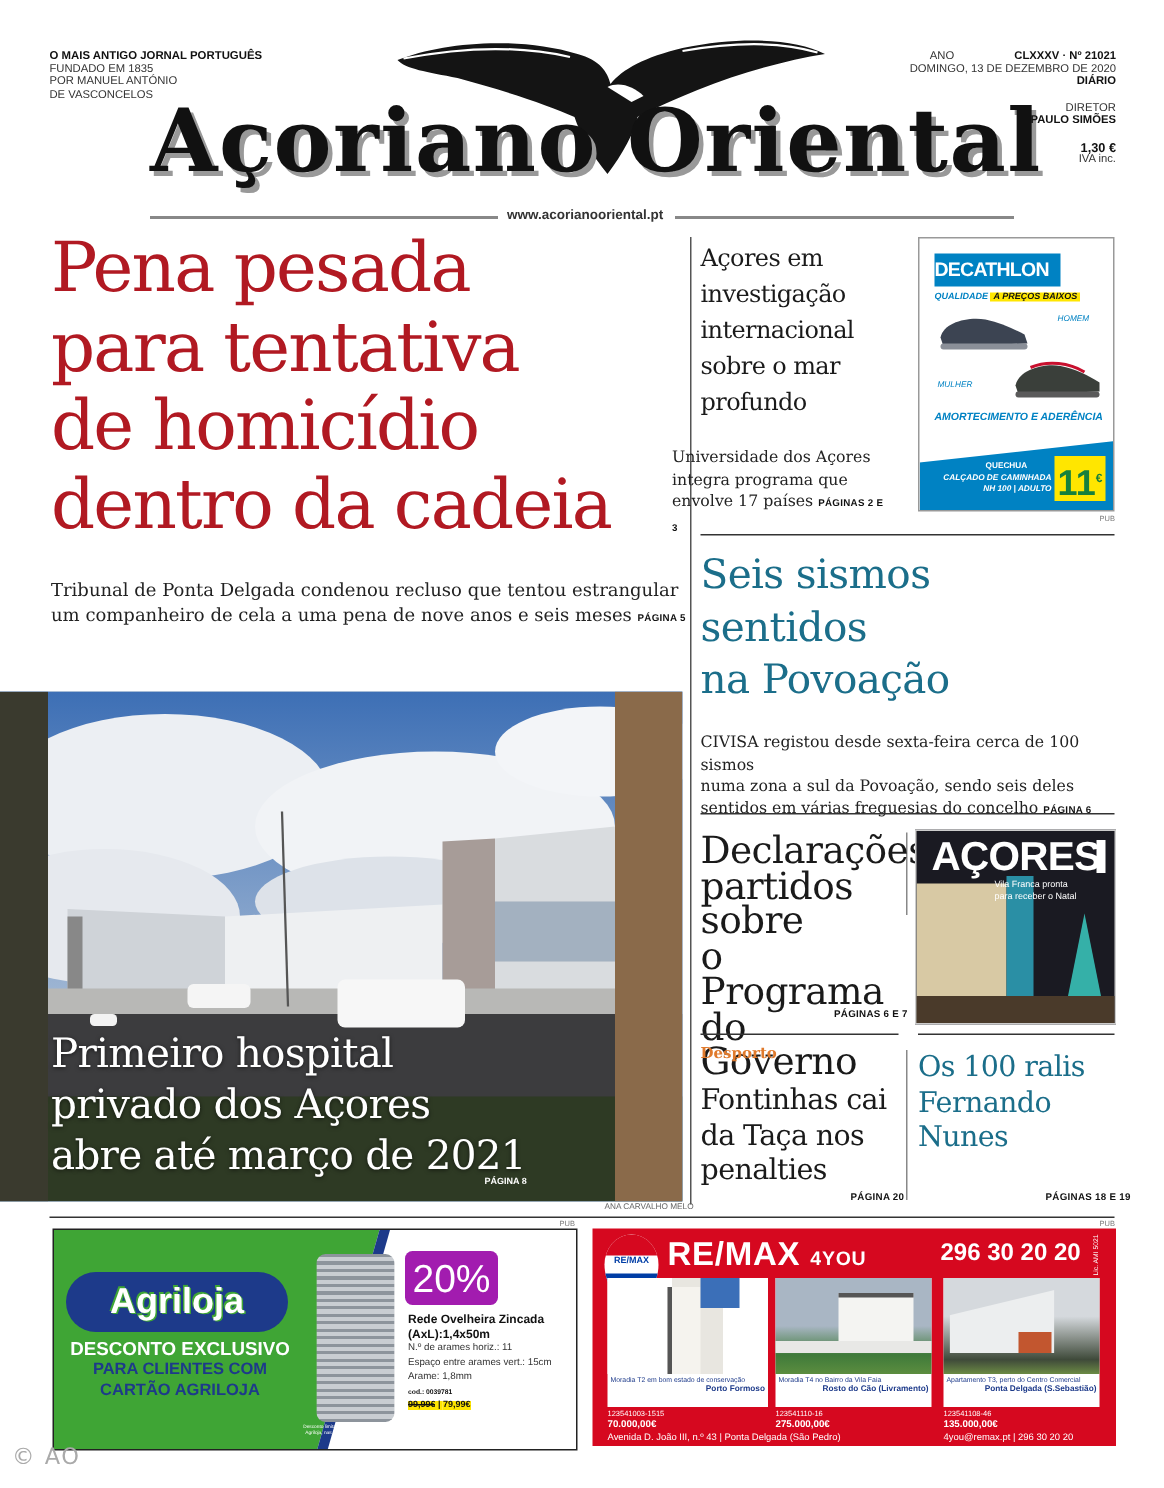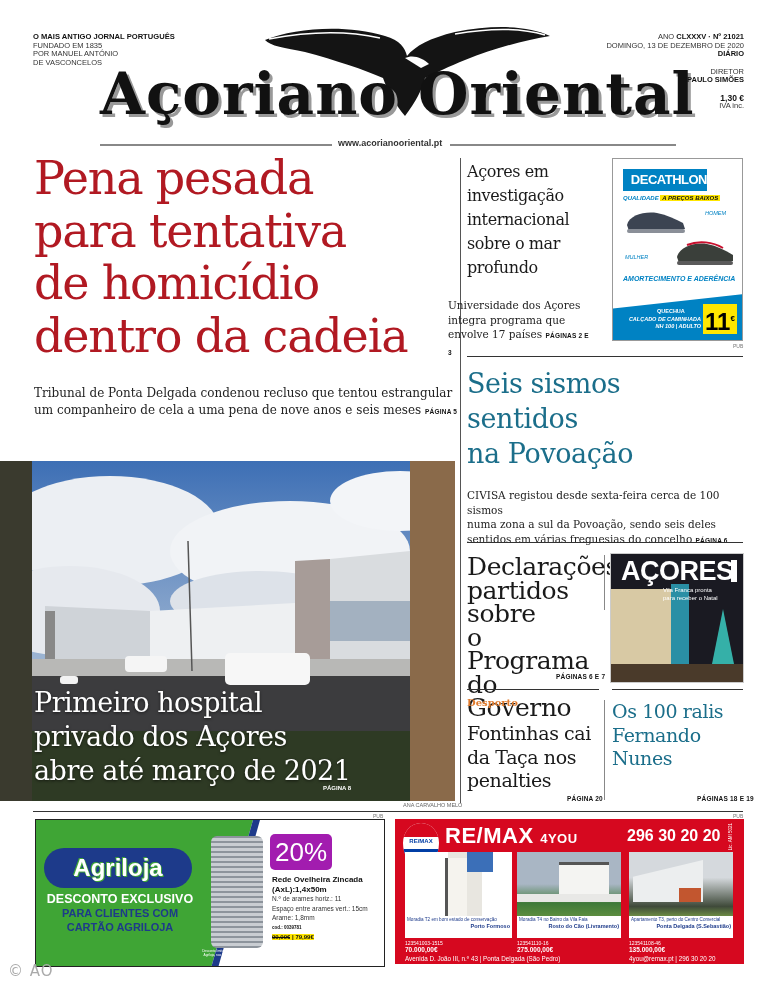--- a/index.html
+++ b/index.html
@@ -6,21 +6,21 @@
   html, body { width: 776px; height: 992px; background: #fff; overflow: hidden; }
   body { position: relative; font-family: "DejaVu Serif", serif; color: #1a1a1a; }
   .abs { position: absolute; }
   .cond { font-family: "Liberation Sans", sans-serif; }
   .serif { font-family: "DejaVu Serif", serif; }
 
   
   .mh-left { left: 33px; top: 33px; font-family: "Liberation Sans", sans-serif; font-size: 7.5px; line-height: 8.5px; color: #333; }
   .mh-left .b { font-weight: bold; color: #111; font-size: 7.6px; }
   .mh-right { right: 32px; top: 33px; text-align: right; font-family: "Liberation Sans", sans-serif; font-size: 7.5px; line-height: 8.5px; color: #333; }
-  .mh-right .b { font-weight: bold; color: #111; }
+  .mh-right .b { font-weight: bold; color: #111; margin-left: 38px; }
   .logo { left: 100px; top: 60px; width: 580px; height: 72px; }
   .logo-text { position: absolute; left: 0; top: 0; font-family: "DejaVu Serif", serif; font-weight: bold; font-size: 58px; letter-spacing: 1px; color: #111; white-space: nowrap; text-shadow: 3px 3px 0 #999; }
   .logo-text .w2 { position: absolute; left: 318px; top: 0; }
   .eagle { left: 255px; top: 18px; width: 300px; height: 110px; }
   .rule-url { left: 100px; top: 139px; width: 576px; height: 10px; }
   .rule-url .line { position: absolute; top: 5px; height: 2px; background: #888; }
   .rule-url .url { position: absolute; left: 232px; top: -1px; font-family: "Liberation Sans", sans-serif; font-size: 9px; font-weight: bold; color: #333; background: #fff; padding: 0 6px; }
 
   
   .lead-h { left: 34px; top: 152px; width: 420px; font-family: "DejaVu Serif", serif; font-size: 46px; line-height: 52.5px; color: #b11922; letter-spacing: -1.2px; font-weight: 500; }
@@ -152,21 +152,21 @@
   <div>sobre o mar</div>
   <div>profundo</div>
 </div>
 <div class="abs rc-sub serif" style="left:448px;top:298px;width:145px">
   <div>Universidade dos Açores</div>
   <div>integra programa que</div>
   <div><span>envolve 17 países</span> <span class="pg">PÁGINAS 2 E 3</span></div>
 </div>
 
 <div class="abs deca">
-  <div class="abs cond" style="left:10px;top:10px;width:84px;height:22px;background:#0082c3;color:#fff;font-weight:bold;font-size:13px;line-height:22px;text-align:right;letter-spacing:-0.5px">DECATHLON</div>
+  <div class="abs cond" style="left:10px;top:10px;width:84px;height:22px;background:#0082c3;color:#fff;font-weight:bold;font-size:13px;line-height:22px;text-align:left;letter-spacing:-0.5px">DECATHLON</div>
   <div class="abs cond" style="left:10px;top:36px;font-size:6px;font-weight:bold;font-style:italic;color:#0082c3">
     <span>QUALIDADE</span>
     <span style="background:#ffe600;color:#111;padding:0 2px">A PREÇOS BAIXOS</span>
   </div>
   <svg class="abs" style="left:12px;top:48px" width="62" height="28" viewBox="0 0 62 28">
     <path d="M2 18 C4 8, 20 4, 32 6 C42 8, 50 12, 58 16 L60 22 L4 24 Z" fill="#3c4452"></path>
     <rect x="2" y="22" width="58" height="4" rx="2" fill="#8a8f98"></rect>
   </svg>
   <div class="abs cond" style="left:92px;top:51px;font-size:5.5px;font-style:italic;color:#0082c3">HOMEM</div>
   <svg class="abs" style="left:62px;top:80px" width="60" height="30" viewBox="0 0 60 30">
@@ -175,21 +175,21 @@
     <rect x="2" y="22" width="56" height="4" rx="2" fill="#5a5a5a"></rect>
   </svg>
   <div class="abs cond" style="left:12px;top:95px;font-size:5.5px;font-style:italic;color:#0082c3">MULHER</div>
   <div class="abs cond" style="left:10px;top:116px;font-size:7px;font-weight:bold;font-style:italic;color:#0082c3">AMORTECIMENTO E ADERÊNCIA</div>
   <div class="abs" style="left:0;top:135px;width:131px;height:48px;background:#0082c3;clip-path:polygon(0 30%,100% 0,100% 100%,0 100%)"></div>
   <div class="abs cond" style="left:44px;top:149px;font-size:5.5px;font-weight:bold;color:#fff">QUECHUA</div>
   <div class="abs cond" style="left:4px;top:157px;width:84px;text-align:right;font-size:5.5px;font-style:italic;font-weight:bold;color:#fff;line-height:7px">
     <div>CALÇADO DE CAMINHADA</div>
     <div>NH 100 | ADULTO</div>
   </div>
-  <div class="abs cond" style="left:90px;top:145px;width:34px;height:30px;background:#ffe600;color:#000000;font-weight:bold;font-size:24px;line-height:30px;text-align:center"><span>11</span><sup style="font-size:8px">€</sup></div>
+  <div class="abs cond" style="left:90px;top:145px;width:34px;height:30px;background:#ffe600;color:#15803d;font-weight:bold;font-size:24px;line-height:30px;text-align:center"><span>11</span><sup style="font-size:8px">€</sup></div>
 </div>
 <div class="abs pub" style="left:733px;top:343px">PUB</div>
 <div class="abs" style="left:467px;top:356px;width:276px;height:1px;background:#333"></div>
 
 <div class="abs rc-h serif teal" style="left:467px;top:366px;width:280px;font-size:27px;line-height:35px">
   <div>Seis sismos</div>
   <div>sentidos</div>
   <div>na Povoação</div>
 </div>
 <div class="abs rc-sub serif" style="left:467px;top:488px;width:290px">

